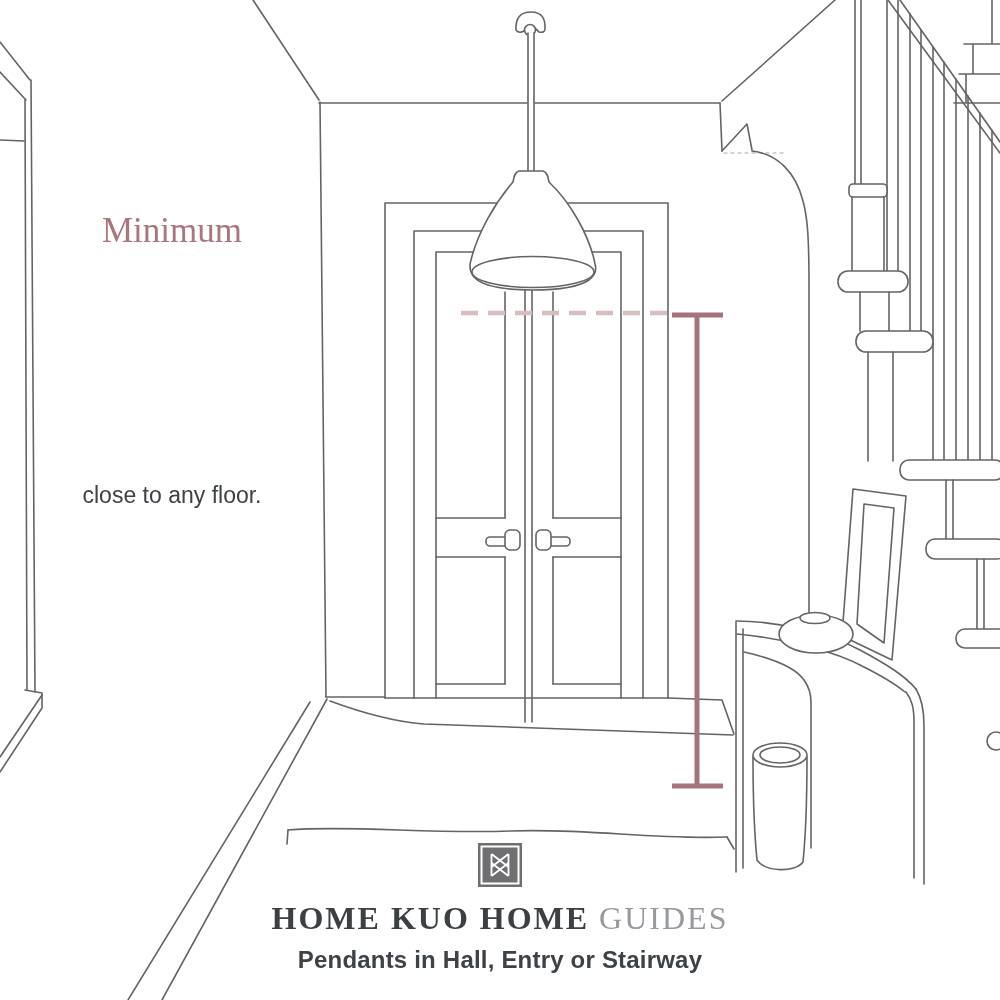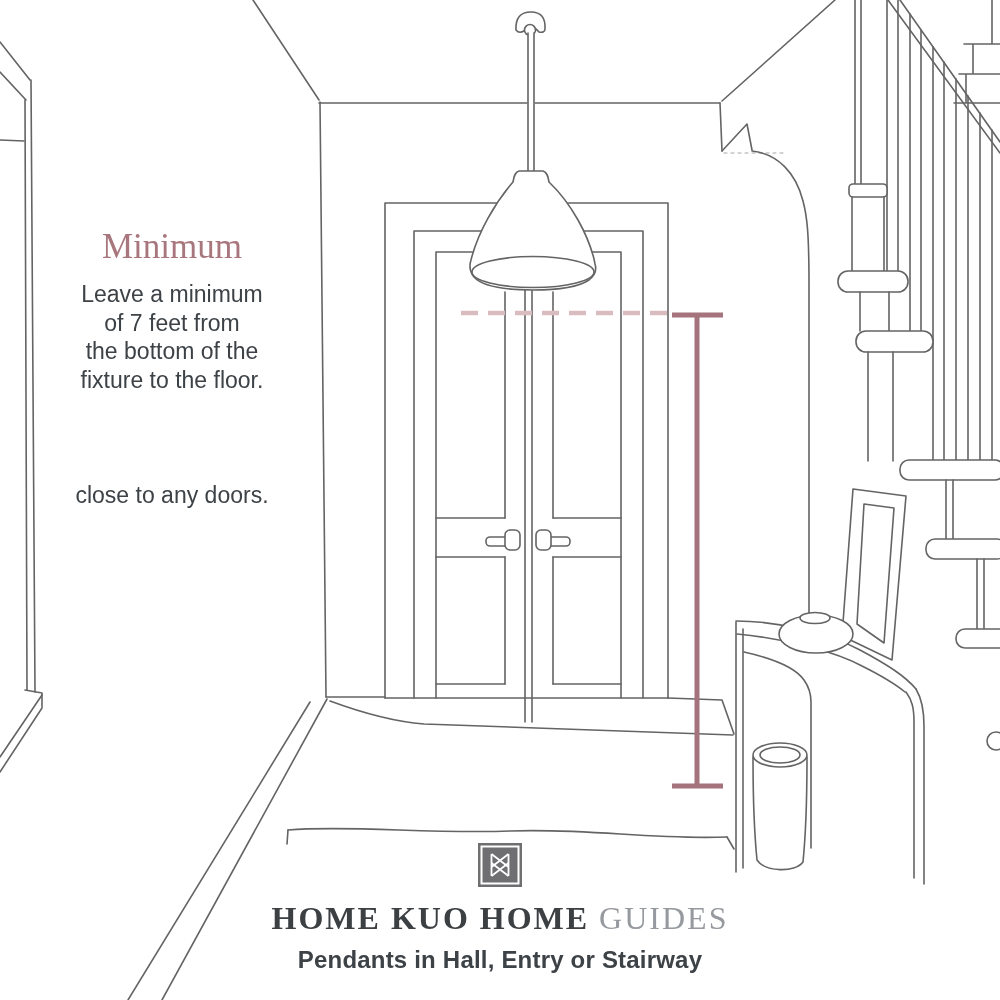--- a/index.html
+++ b/index.html
@@ -19,21 +19,21 @@
       stroke-linecap:butt;}
 
   .note{position:absolute;left:38px;width:268px;text-align:center;}
   .note-heading{
     font-family:"Liberation Serif","DejaVu Serif",serif;
     font-size:35px;line-height:37px;font-weight:400;
     color:var(--accent-heading,#a8767d);
   }
   .note-body{margin-top:15px;font-size:23px;line-height:28.5px;
     color:var(--text,#3d4247);}
-  #note-clearance{top:228px;}
+  #note-clearance{top:212px;}
   #note-positioning{top:466px;}
 
   .footer{position:absolute;left:0;right:0;top:843px;text-align:center;}
   .logo{display:inline-block;}
   .brand-line{
     margin-top:9px;
     font-family:"Liberation Serif","DejaVu Serif",serif;
     font-size:32px;line-height:36px;font-weight:700;
     letter-spacing:2px;color:var(--brand-text,#3c4043);
   }
@@ -168,31 +168,25 @@
       <path d="M672,315 H723"></path>
       <path d="M697,317 V784"></path>
       <path d="M672,786 H723"></path>
     </g>
   </svg>
 
   <div class="note" id="note-clearance">
     <div class="note-heading">
       <div>Minimum</div>
     </div>
-    <div class="note-body">
-      <div>Leave a minimum</div>
-      <div>of 7 feet from</div>
-      <div>the bottom of the</div>
-      <div>fixture to the floor.</div>
-    </div>
   </div>
 
   <div class="note" id="note-positioning">
     <div class="note-body">
-      <div>close to any doors.</div>
+      <div>close to any floor.</div>
     </div>
   </div>
 
   <div class="footer">
     <svg class="logo" width="44" height="44" viewBox="0 0 44 44">
       <rect x="0" y="0" width="44" height="44" fill="#6f6f71"></rect>
       <rect x="3.5" y="3.5" width="37" height="37" fill="none" stroke="#ffffff" stroke-width="2"></rect>
       <g stroke="#ffffff" stroke-width="1.8" fill="none">
         <path d="M13.5,11 V33 M30.5,11 V33"></path>
         <path d="M13.5,11 L30.5,24 M30.5,11 L13.5,24"></path>

